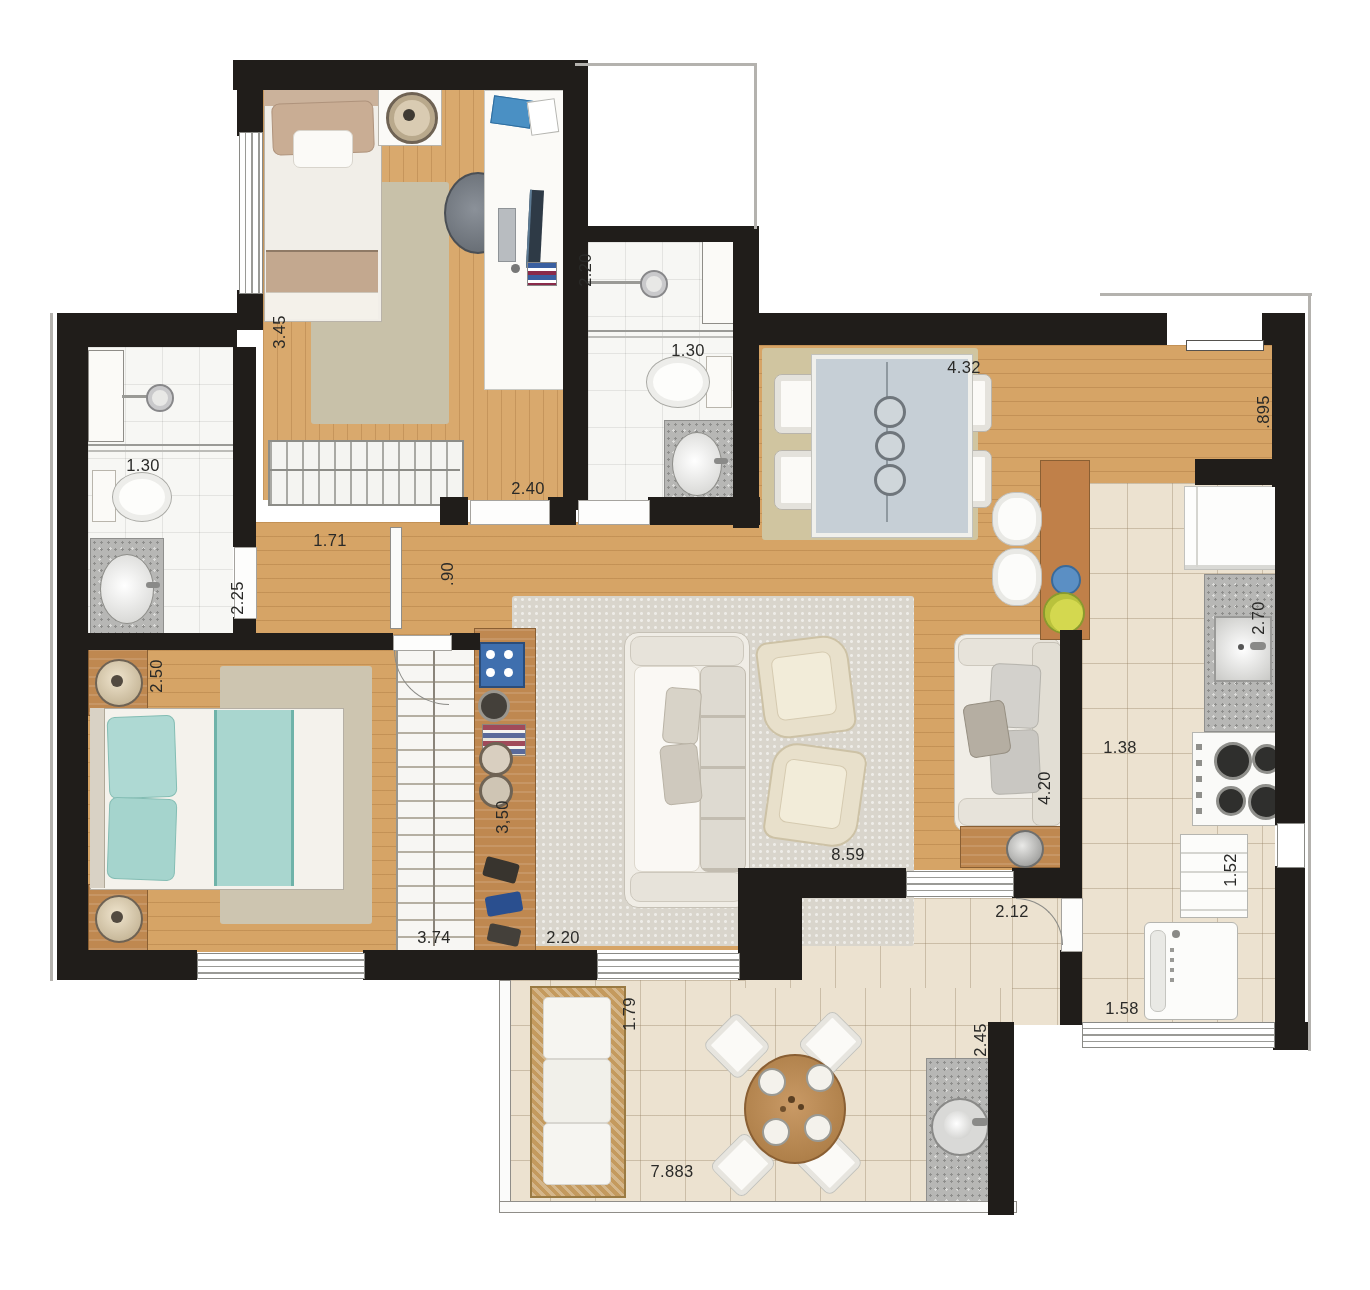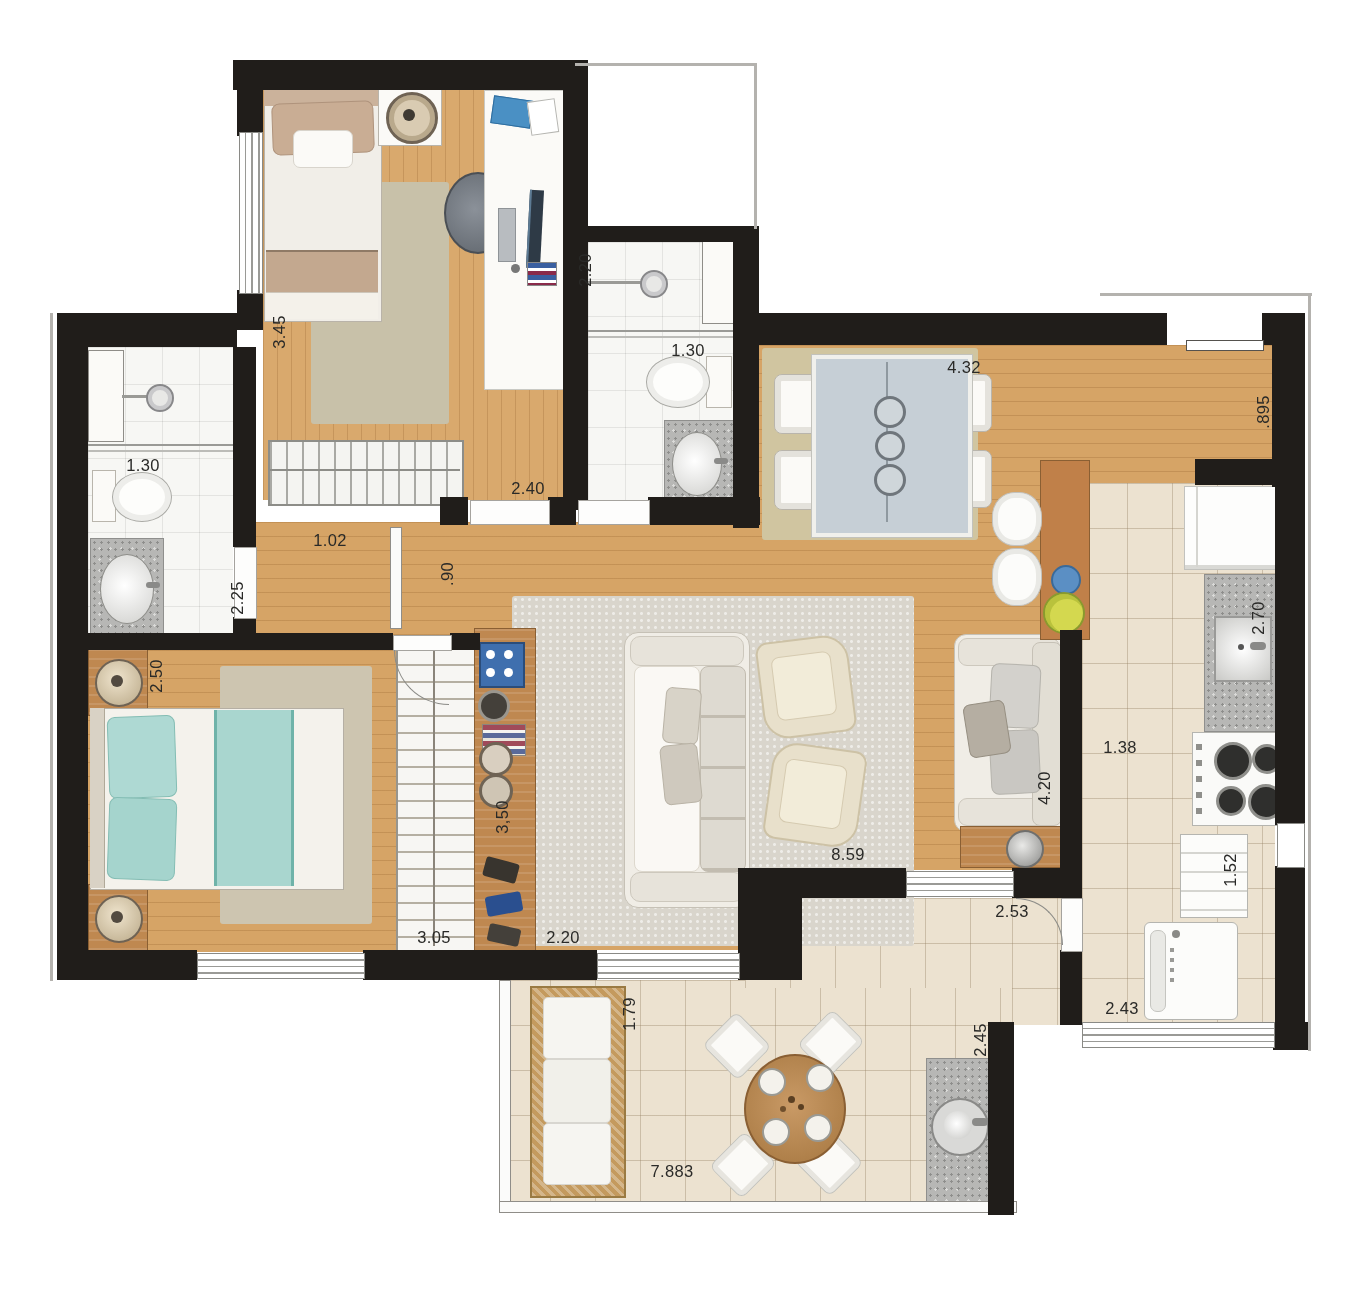--- a/index.html
+++ b/index.html
@@ -274,34 +274,34 @@
   <div class="thin" style="left:575px;top:63px;width:182px;height:3px;"></div>
   <div class="thin" style="left:754px;top:63px;width:3px;height:166px;"></div>
   <div class="thin" style="left:1100px;top:293px;width:212px;height:3px;"></div>
   <div class="thin" style="left:1308px;top:293px;width:3px;height:758px;"></div>
   <div class="thin" style="left:50px;top:313px;width:3px;height:668px;"></div>
 
   <span class="lbl lblv" style="left:279px;top:332px">3.45</span>
   <span class="lbl lblv" style="left:585px;top:270px">2.20</span>
   <span class="lbl" style="left:688px;top:350px">1.30</span>
   <span class="lbl" style="left:528px;top:488px">2.40</span>
-  <span class="lbl" style="left:330px;top:540px">1.02</span>
+  <span class="lbl" style="left:330px;top:540px">1.71</span>
   <span class="lbl lblv" style="left:447px;top:574px">.90</span>
   <span class="lbl" style="left:143px;top:465px">1.30</span>
   <span class="lbl lblv" style="left:237px;top:598px">2.25</span>
   <span class="lbl lblv" style="left:156px;top:676px">2.50</span>
-  <span class="lbl" style="left:434px;top:937px">3.05</span>
+  <span class="lbl" style="left:434px;top:937px">3.74</span>
   <span class="lbl lblv" style="left:502px;top:817px">3,50</span>
   <span class="lbl" style="left:563px;top:937px">2.20</span>
   <span class="lbl" style="left:848px;top:854px">8.59</span>
   <span class="lbl lblv" style="left:1044px;top:788px">4.20</span>
   <span class="lbl" style="left:964px;top:367px">4.32</span>
   <span class="lbl lblv" style="left:1263px;top:412px">.895</span>
   <span class="lbl lblv" style="left:1258px;top:618px">2.70</span>
   <span class="lbl" style="left:1120px;top:747px">1.38</span>
   <span class="lbl lblv" style="left:1230px;top:870px">1.52</span>
-  <span class="lbl" style="left:1122px;top:1008px">2.43</span>
-  <span class="lbl" style="left:1012px;top:911px">2.53</span>
+  <span class="lbl" style="left:1122px;top:1008px">1.58</span>
+  <span class="lbl" style="left:1012px;top:911px">2.12</span>
   <span class="lbl lblv" style="left:980px;top:1040px">2.45</span>
   <span class="lbl lblv" style="left:629px;top:1014px">1.79</span>
   <span class="lbl" style="left:672px;top:1171px">7.883</span>
 
 </div>
 
 </body></html>

